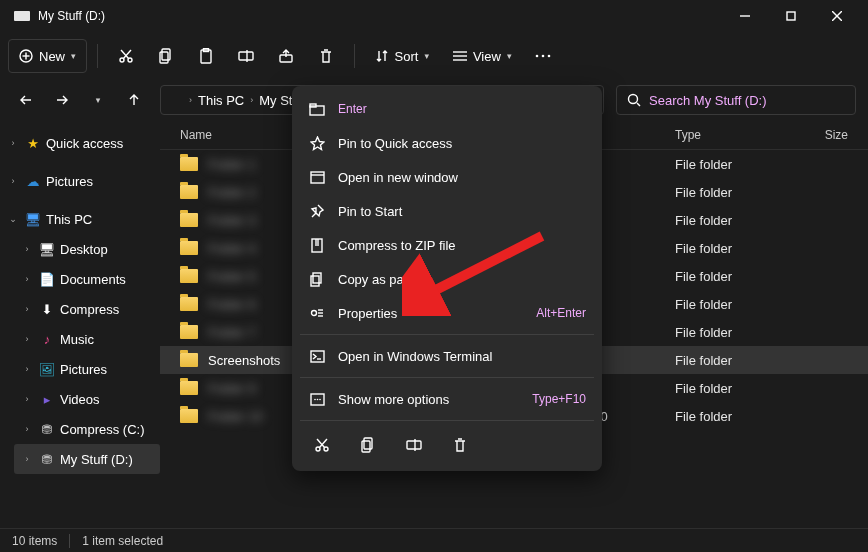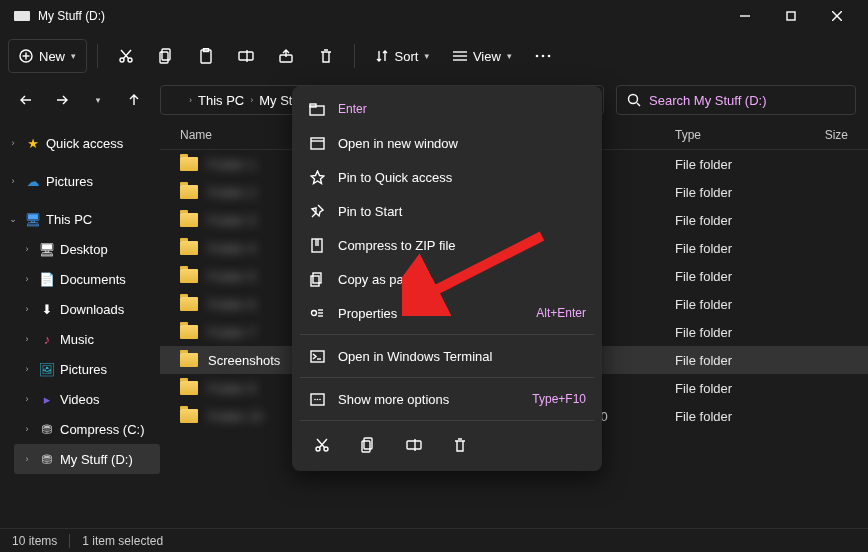--- a/index.html
+++ b/index.html
@@ -247,21 +247,21 @@
         <span class="tree-label">Desktop</span>
       </div>
       <div class="tree-item">
         <span class="tree-exp">›</span>
         <span class="tree-icon">📄</span>
         <span class="tree-label">Documents</span>
       </div>
       <div class="tree-item">
         <span class="tree-exp">›</span>
         <span class="tree-icon">⬇</span>
-        <span class="tree-label">Downloads</span>
+        <span class="tree-label">Compress</span>
       </div>
       <div class="tree-item">
         <span class="tree-exp">›</span>
         <span class="tree-icon music-i">♪</span>
         <span class="tree-label">Music</span>
       </div>
       <div class="tree-item">
         <span class="tree-exp">›</span>
         <span class="tree-icon pic-i">🖼</span>
         <span class="tree-label">Pictures</span>
@@ -367,34 +367,34 @@
     <span class="ctx-icon">
         <svg width="16" height="13">
           <rect x="1" y="3" width="14" height="9" class="ic" stroke="#f5c94a"></rect>
           <rect x="1" y="1" width="6" height="3" class="ic" stroke="#f5c94a"></rect>
         </svg>
       </span>
     <span class="ctx-accel">Enter</span>
   </div>
   <div class="ctx-item">
     <span class="ctx-icon">
+        <svg width="15" height="15">
+          <path d="M7.5 1 L9.5 5.5 L14 6 L10.5 9 L11.5 13.5 L7.5 11 L3.5 13.5 L4.5 9 L1 6 L5.5 5.5 Z" class="ic"></path>
+        </svg>
+      </span>
+    <span class="ctx-label">Pin to Quick access</span>
+  </div>
+  <div class="ctx-item">
+    <span class="ctx-icon">
         <svg width="15" height="13">
           <rect x="1" y="1" width="13" height="11" class="ic"></rect>
           <line x1="1" y1="4" x2="14" y2="4" class="ic"></line>
         </svg>
       </span>
     <span class="ctx-label">Open in new window</span>
-  </div>
-  <div class="ctx-item">
-    <span class="ctx-icon">
-        <svg width="15" height="15">
-          <path d="M7.5 1 L9.5 5.5 L14 6 L10.5 9 L11.5 13.5 L7.5 11 L3.5 13.5 L4.5 9 L1 6 L5.5 5.5 Z" class="ic"></path>
-        </svg>
-      </span>
-    <span class="ctx-label">Pin to Quick access</span>
   </div>
   <div class="ctx-item">
     <span class="ctx-icon">
         <svg width="14" height="14">
           <path d="M8 1 L13 6 L10 8 L9 12 L6 9 L2 13 M6 9 L2 5 L6 4 Z" class="ic"></path>
         </svg>
       </span>
     <span class="ctx-label">Pin to Start</span>
   </div>
   <div class="ctx-item">

